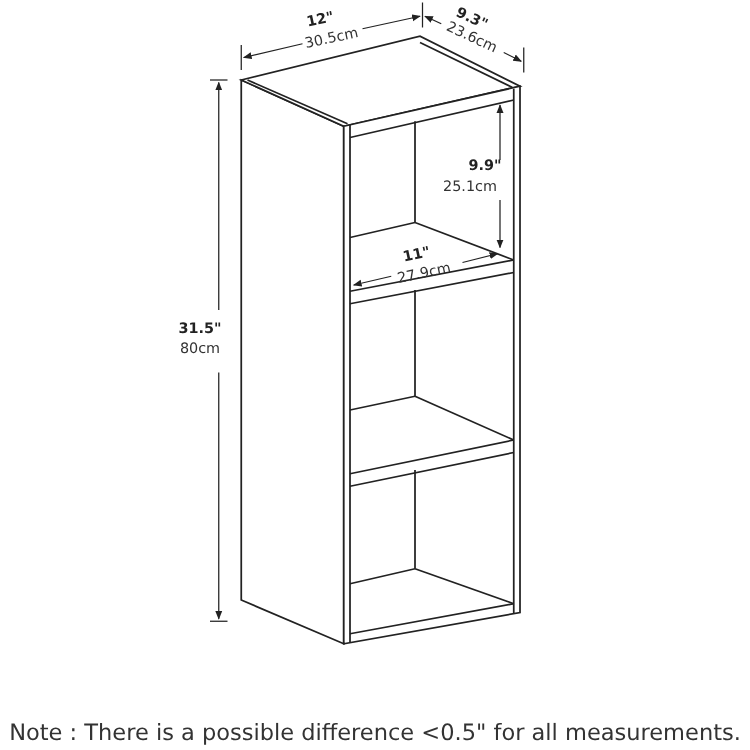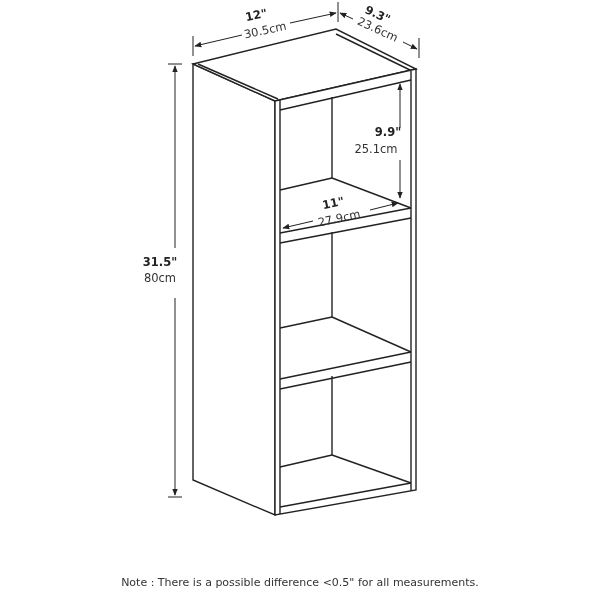--- a/index.html
+++ b/index.html
@@ -5,21 +5,21 @@
     html, body { margin: 0; padding: 0; background: #ffffff; }
     body { width: 600px; height: 600px; position: relative; overflow: hidden;
            font-family: "DejaVu Sans", sans-serif; color: #222; }
     #canvas { position: absolute; left: 0; top: 0; width: 600px; height: 600px; }
     .ln { stroke: #222; stroke-width: 1.4; fill: none; }
     .pl { stroke: #222; stroke-width: 1.4; fill: #fff; }
     .dim { stroke: #222; stroke-width: 1; fill: none; }
     .txt { font-family: "DejaVu Sans", sans-serif; font-size: 11.5px; fill: #333; }
     .bold { font-weight: bold; fill: #222; }
     #note { position: absolute; left: 0; width: 600px; top: 576px; text-align: center;
-            font-family: "DejaVu Sans", sans-serif; font-size: 11px; color: #333; }
+            font-family: "DejaVu Sans", sans-serif; font-size: 18px; color: #333; }
   </style>
 </head>
 <body>
 
 <svg id="canvas" viewBox="0 0 600 600" xmlns="http://www.w3.org/2000/svg">
   <defs>
     <marker id="ar" viewBox="0 0 10 10" refX="9" refY="5" markerWidth="7" markerHeight="7" orient="auto-start-reverse">
       <path d="M0,1 L10,5 L0,9 z" fill="#222"></path>
     </marker>
   </defs>

